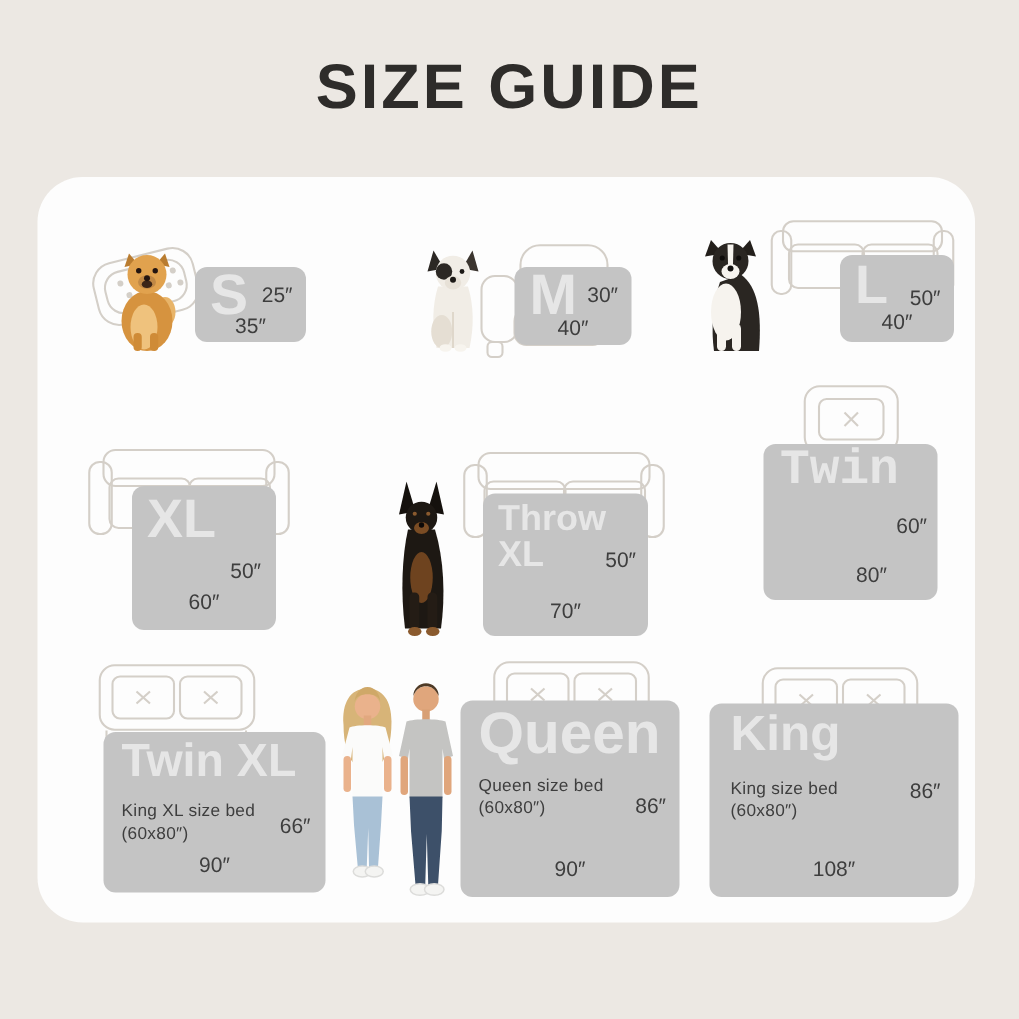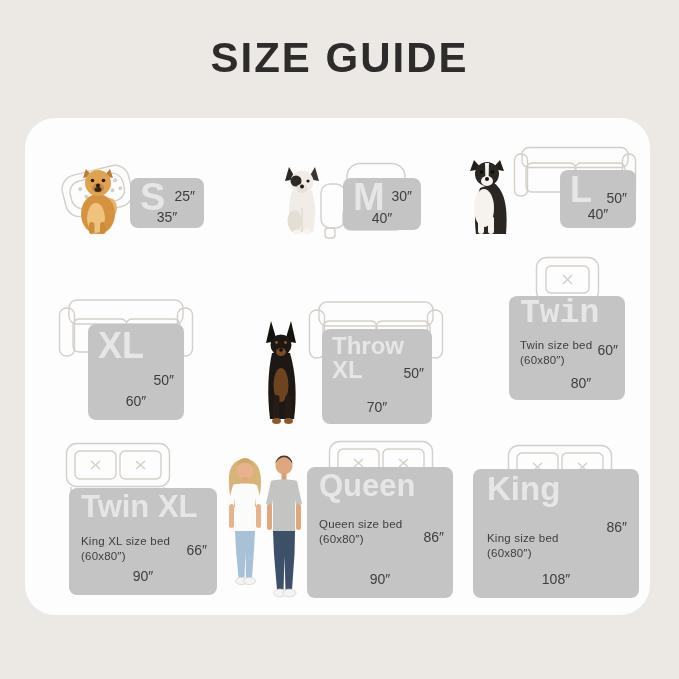--- a/index.html
+++ b/index.html
@@ -67,28 +67,28 @@
   #rect-twin .dim-right{top:46px;right:7px;} #rect-twin .dim-bottom{bottom:9px;padding-left:28px;}
 
   #furn-twinxl{left:40px;top:324px;}
   #rect-twinxl{left:20px;top:370px;width:148px;height:107px;margin-left:24px;}
   #rect-twinxl .letter{font-size:31px;top:3px;left:12px;}
   #rect-twinxl .note{top:46px;left:12px;width:112px;}
   #rect-twinxl .dim-right{top:54px;right:10px;} #rect-twinxl .dim-bottom{bottom:11px;}
 
   #furn-queen{left:303px;top:322px;} #subj-queen{left:194px;top:334px;}
   #rect-queen{left:282px;top:349px;width:146px;height:131px;}
-  #rect-queen .letter{font-size:31px;top:3px;left:12px;}
+  #rect-queen .letter{font-size:39px;top:3px;left:12px;}
   #rect-queen .note{top:50px;left:12px;width:110px;}
   #rect-queen .dim-right{top:62px;right:9px;} #rect-queen .dim-bottom{bottom:11px;}
 
   #furn-king{left:482px;top:326px;}
   #rect-king{left:448px;top:351px;width:166px;height:129px;}
   #rect-king .letter{font-size:33px;top:3px;left:14px;}
-  #rect-king .note{top:50px;left:14px;width:110px;margin-top:12px;}
+  #rect-king .note{top:50px;left:14px;width:110px;}
   #rect-king .dim-right{top:50px;right:12px;} #rect-king .dim-bottom{bottom:11px;}
 </style>
 </head>
 <body>
 
 <div class="title">SIZE GUIDE</div>
 
 <div class="card">
 
   <svg id="furn-s" class="furn" width="80" height="80" viewBox="0 0 80 80">
@@ -224,21 +224,20 @@
 
   <svg id="furn-twin" class="furn" width="66" height="80" viewBox="0 0 66 80">
     <rect x="1.5" y="1.5" width="62" height="44" rx="10"></rect>
     <rect x="11" y="10" width="43" height="27" rx="5"></rect>
     <line x1="28" y1="19" x2="37" y2="28"></line>
       <line x1="37" y1="19" x2="28" y2="28"></line>
     <path d="M6 46 V80 M59 46 V80"></path>
   </svg>
   <div class="swatch" id="rect-twin">
     <div class="letter">Twin</div>
-    <div class="note">Twin size bed (60x80″)</div>
     <div class="dim dim-right">60″</div>
     <div class="dim dim-bottom">80″</div>
   </div>
 
   <svg id="furn-twinxl" class="furn" width="106" height="80" viewBox="0 0 106 80">
     <rect x="1.5" y="1.5" width="103" height="43" rx="10"></rect>
     <rect x="10" y="9" width="41" height="28" rx="5"></rect>
     <rect x="55" y="9" width="41" height="28" rx="5"></rect>
     <line x1="26" y1="19" x2="35" y2="27"></line>
       <line x1="35" y1="19" x2="26" y2="27"></line>

